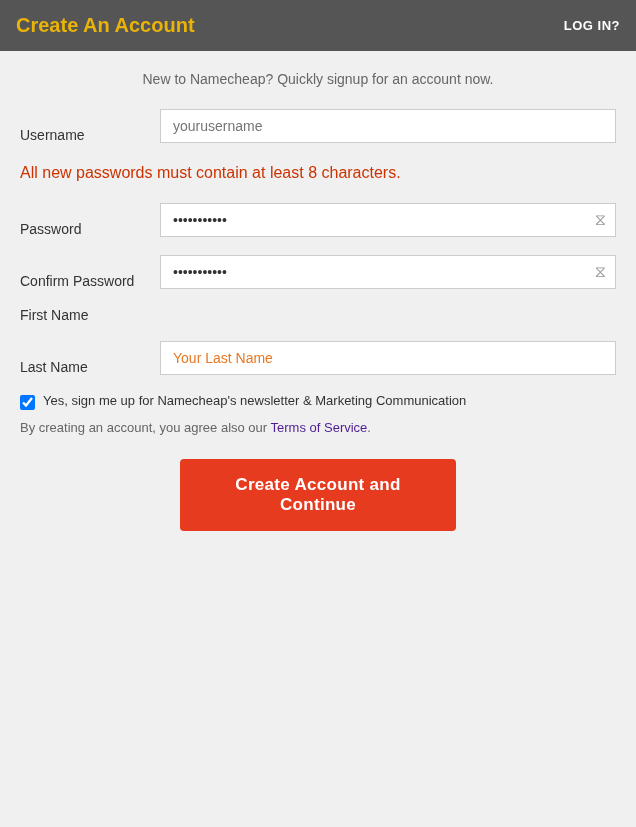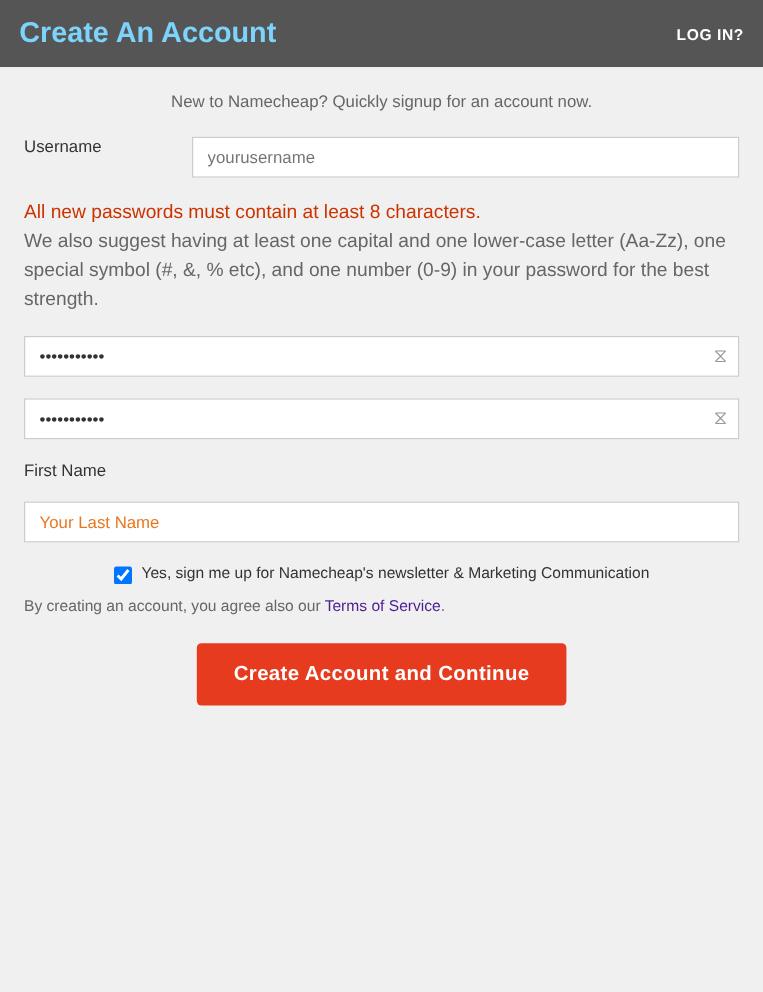--- a/index.html
+++ b/index.html
@@ -17,22 +17,22 @@
 
     .header {
       background: #555555;
       padding: 14px 16px;
       display: flex;
       justify-content: space-between;
       align-items: center;
     }
 
     .header-title {
-      color: #7dd3fc;
-      font-size: 24px;
+      color: #eab308;
+      font-size: 20px;
       font-weight: bold;
     }
 
     .header-login {
       color: #ffffff;
       font-size: 13px;
       font-weight: bold;
       cursor: pointer;
       text-decoration: none;
       letter-spacing: 0.5px;
@@ -46,21 +46,21 @@
 
     .subtitle {
       color: #666666;
       font-size: 14px;
       margin-bottom: 22px;
       text-align: center;
     }
 
     .form-row {
       display: flex;
-      align-items: flex-start;
+      align-items: flex-end;
       margin-bottom: 18px;
     }
 
     .form-label {
       width: 140px;
       font-size: 14px;
       color: #333333;
       font-weight: normal;
       flex-shrink: 0;
     }
@@ -115,21 +115,20 @@
 
     .password-hint .gray {
       color: #666666;
     }
 
     .checkbox-row {
       display: flex;
       align-items: flex-start;
       margin-bottom: 10px;
       margin-top: 6px;
-      justify-content: center;
     }
 
     .checkbox-row input[type="checkbox"] {
       margin-top: 2px;
       margin-right: 8px;
       flex-shrink: 0;
       width: 15px;
       height: 15px;
       cursor: pointer;
     }
@@ -146,21 +145,21 @@
       padding-left: 0;
     }
 
     .terms-link {
       color: #4c1d95;
       text-decoration: none;
     }
 
     .submit-btn {
       display: block;
-      width: 308px;
+      width: 276px;
       margin: 16px auto;
       padding: 16px 20px;
       background: #e63b1f;
       color: #ffffff;
       font-size: 17px;
       font-weight: bold;
       border: none;
       border-radius: 4px;
       cursor: pointer;
       text-align: center;
@@ -181,42 +180,44 @@
 
   <div class="form-row">
     <label class="form-label">Username</label>
     <div class="form-input-wrapper">
       <input type="text" class="form-input" placeholder="yourusername" style="">
     </div>
   </div>
 
   <div class="password-hint">
     <div class="red">All new passwords must contain at least 8 characters.</div>
-    <div class="gray">We also suggest having at least one capital and one lower-case letter (Aa-Zz), one special symbol (#, &amp;, % etc), and one number (0-9) in your password for the best strength.</div>
-  </div>
-
-  <div class="form-row">
+  </div>
+
+  <div class="form-row">
+    <label class="form-label">Password</label>
     <div class="form-input-wrapper">
       <input type="password" class="form-input password-input" value="password123" style="">
       <span class="password-eye">⧖</span>
     </div>
   </div>
 
   <div class="form-row">
+    <label class="form-label">Confirm Password</label>
     <div class="form-input-wrapper">
       <input type="password" class="form-input password-input" value="password123" style="">
       <span class="password-eye">⧖</span>
     </div>
   </div>
 
   <div class="form-row">
     <label class="form-label">First Name</label>
   </div>
 
   <div class="form-row">
+    <label class="form-label">Last Name</label>
     <div class="form-input-wrapper">
       <input type="text" class="form-input placeholder-orange" placeholder="Your Last Name" style="">
     </div>
   </div>
 
 
   <div class="checkbox-row">
     <input type="checkbox" id="newsletter" checked="" style="">
     <label for="newsletter" class="checkbox-label">Yes, sign me up for Namecheap's newsletter &amp; Marketing Communication</label>
   </div>

